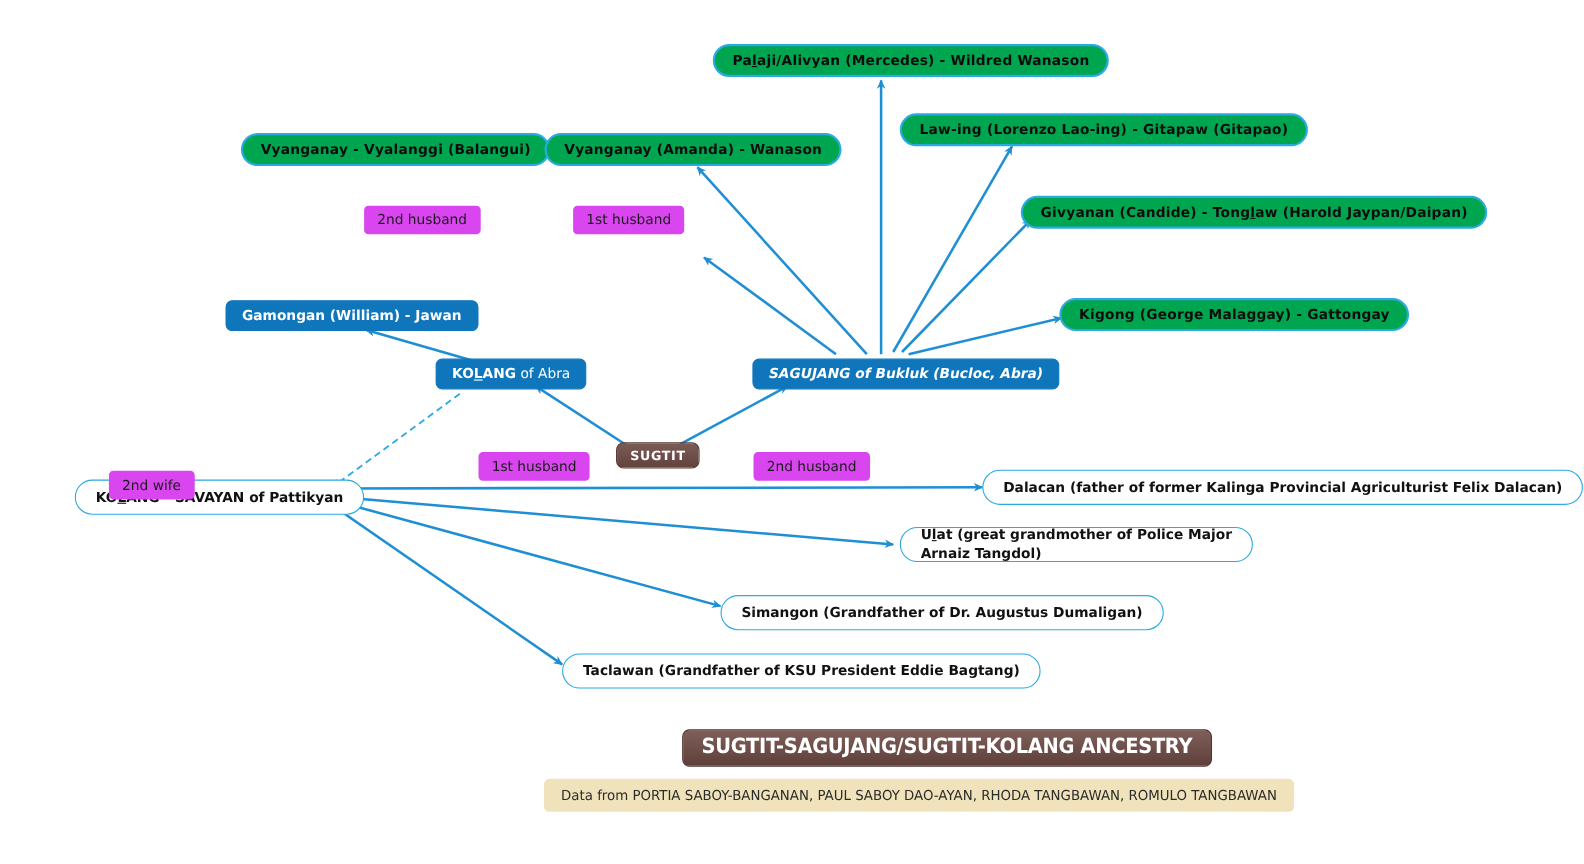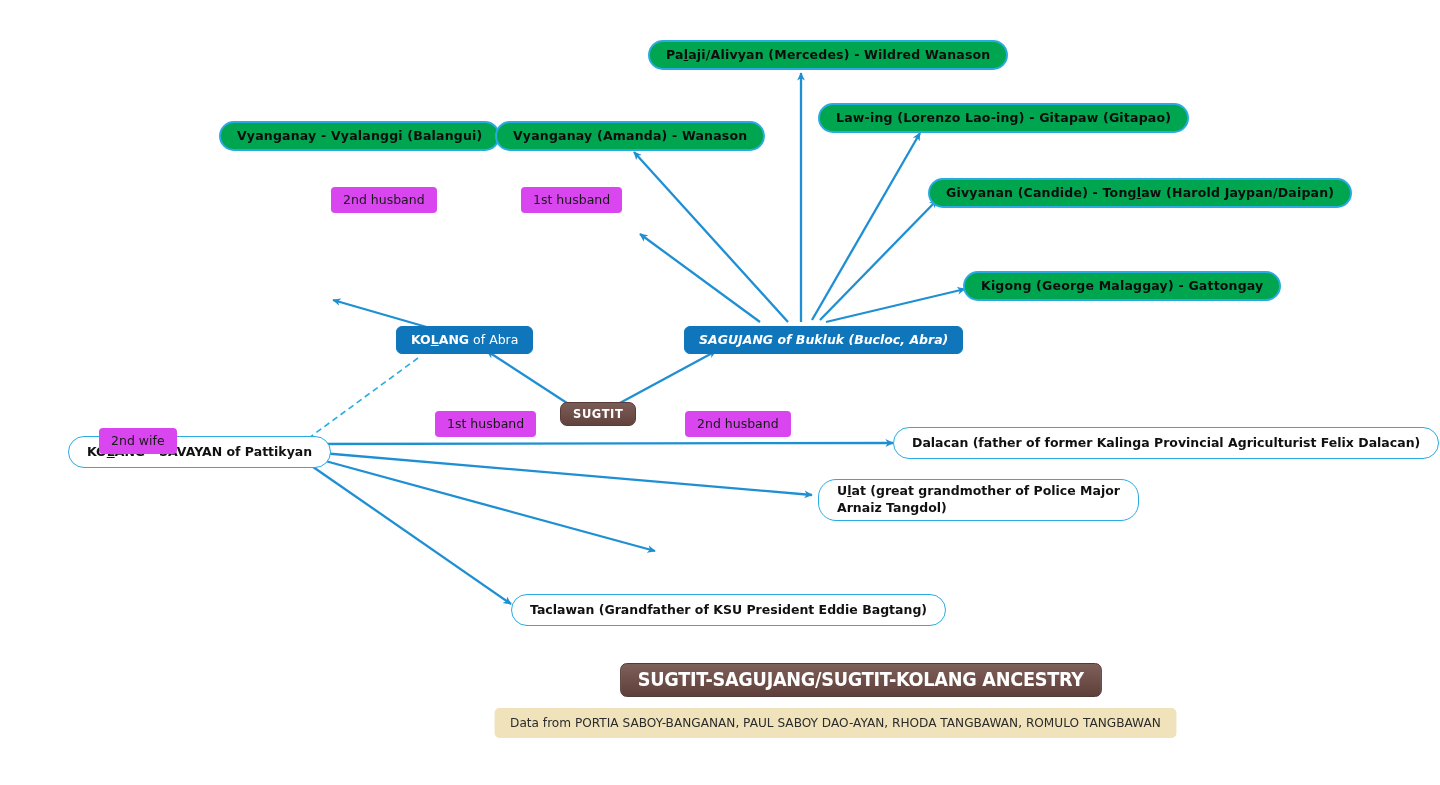--- a/index.html
+++ b/index.html
@@ -67,21 +67,21 @@
     background:#ffffff;
     border:1.6px solid #29abe2;
     border-radius:18px;
     color:#111111;
     font-weight:bold;
     font-size:12.5px;
     padding:0 18px;
     height:32px;
   }
   .n-outline.two-line{
-    height:42px;
+    height:32px;
     white-space:normal;
     text-align:left;
     justify-content:flex-start;
     line-height:1.35;
     padding:0 18px;
   }
   
   .n-note{
     background:#d946ef;
     border-radius:4px;
@@ -180,20 +180,23 @@
 
   <div class="node n-green" style="left:928px;top:178px;">
     <span>Givyanan (Candide) - Tong<span class="ul">l</span>aw (Harold Jaypan/Daipan)</span>
   </div>
 
 
   <div class="node n-green" style="left:963px;top:271px;">
     <span>Kigong (George Malaggay) - Gattongay</span>
   </div>
 
+  <div class="node n-blue" style="left:205px;top:273px;">
+    <span>Gamongan (William) - Jawan</span>
+  </div>
 
   <div class="node n-blue" style="left:396px;top:326px;">
     <span><b>KO<span class="ul">L</span>ANG</b><span class="thin"> of Abra</span></span>
   </div>
 
   <div class="node n-blue" style="left:684px;top:326px;font-style:italic;">
     <span>SAGUJANG of Bukluk (Bucloc, Abra)</span>
   </div>
 
   <div class="node n-brown" style="left:560px;top:402px;">
@@ -205,20 +208,23 @@
   </div>
 
   <div class="node n-outline" style="left:893px;top:427px;">
     <span>Dalacan (father of former Kalinga Provincial Agriculturist Felix Dalacan)</span>
   </div>
 
   <div class="node n-outline two-line" style="left:818px;top:479px;">
     <span><span>U<span class="ul">l</span>at (great grandmother of Police Major</span><br><span>Arnaiz Tangdol)</span></span>
   </div>
 
+  <div class="node n-outline" style="left:655px;top:541px;">
+    <span>Simangon (Grandfather of Dr. Augustus Dumaligan)</span>
+  </div>
 
   <div class="node n-outline" style="left:511px;top:594px;">
     <span>Taclawan (Grandfather of KSU President Eddie Bagtang)</span>
   </div>
 
   <div class="node n-note" style="left:331px;top:155px;">
     <span>2nd husband</span>
   </div>
 
   <div class="node n-note" style="left:521px;top:155px;">

